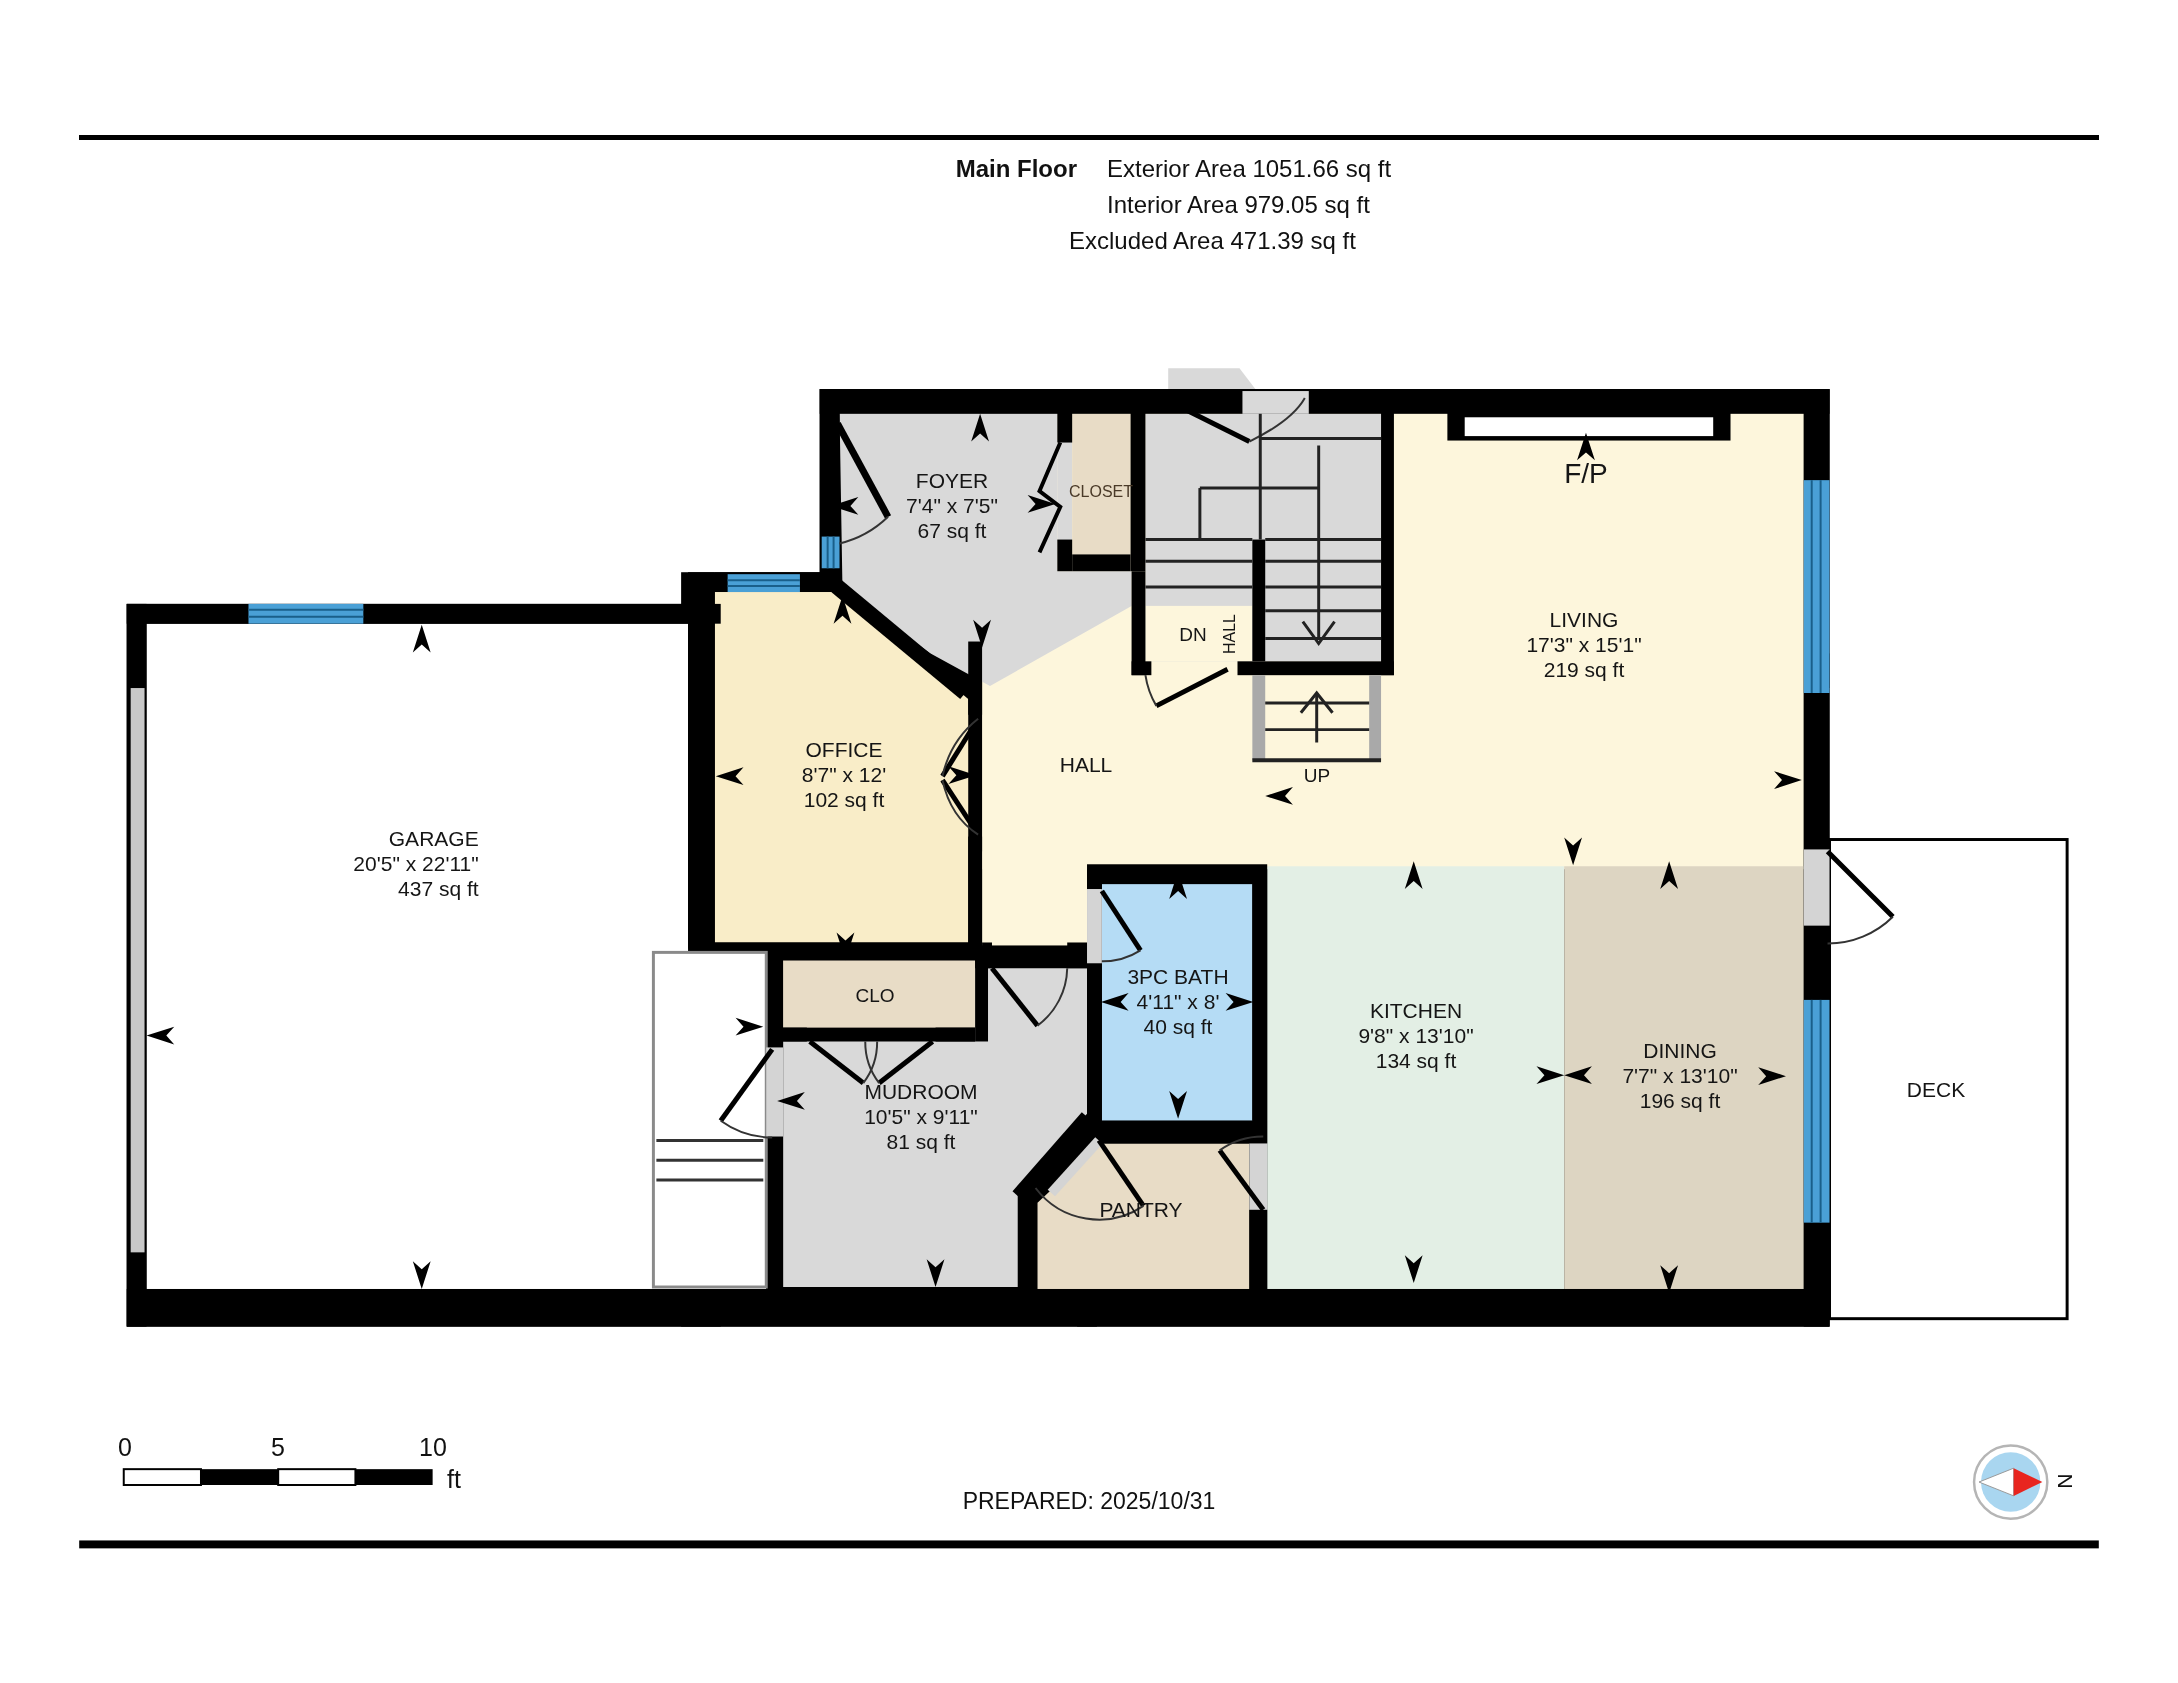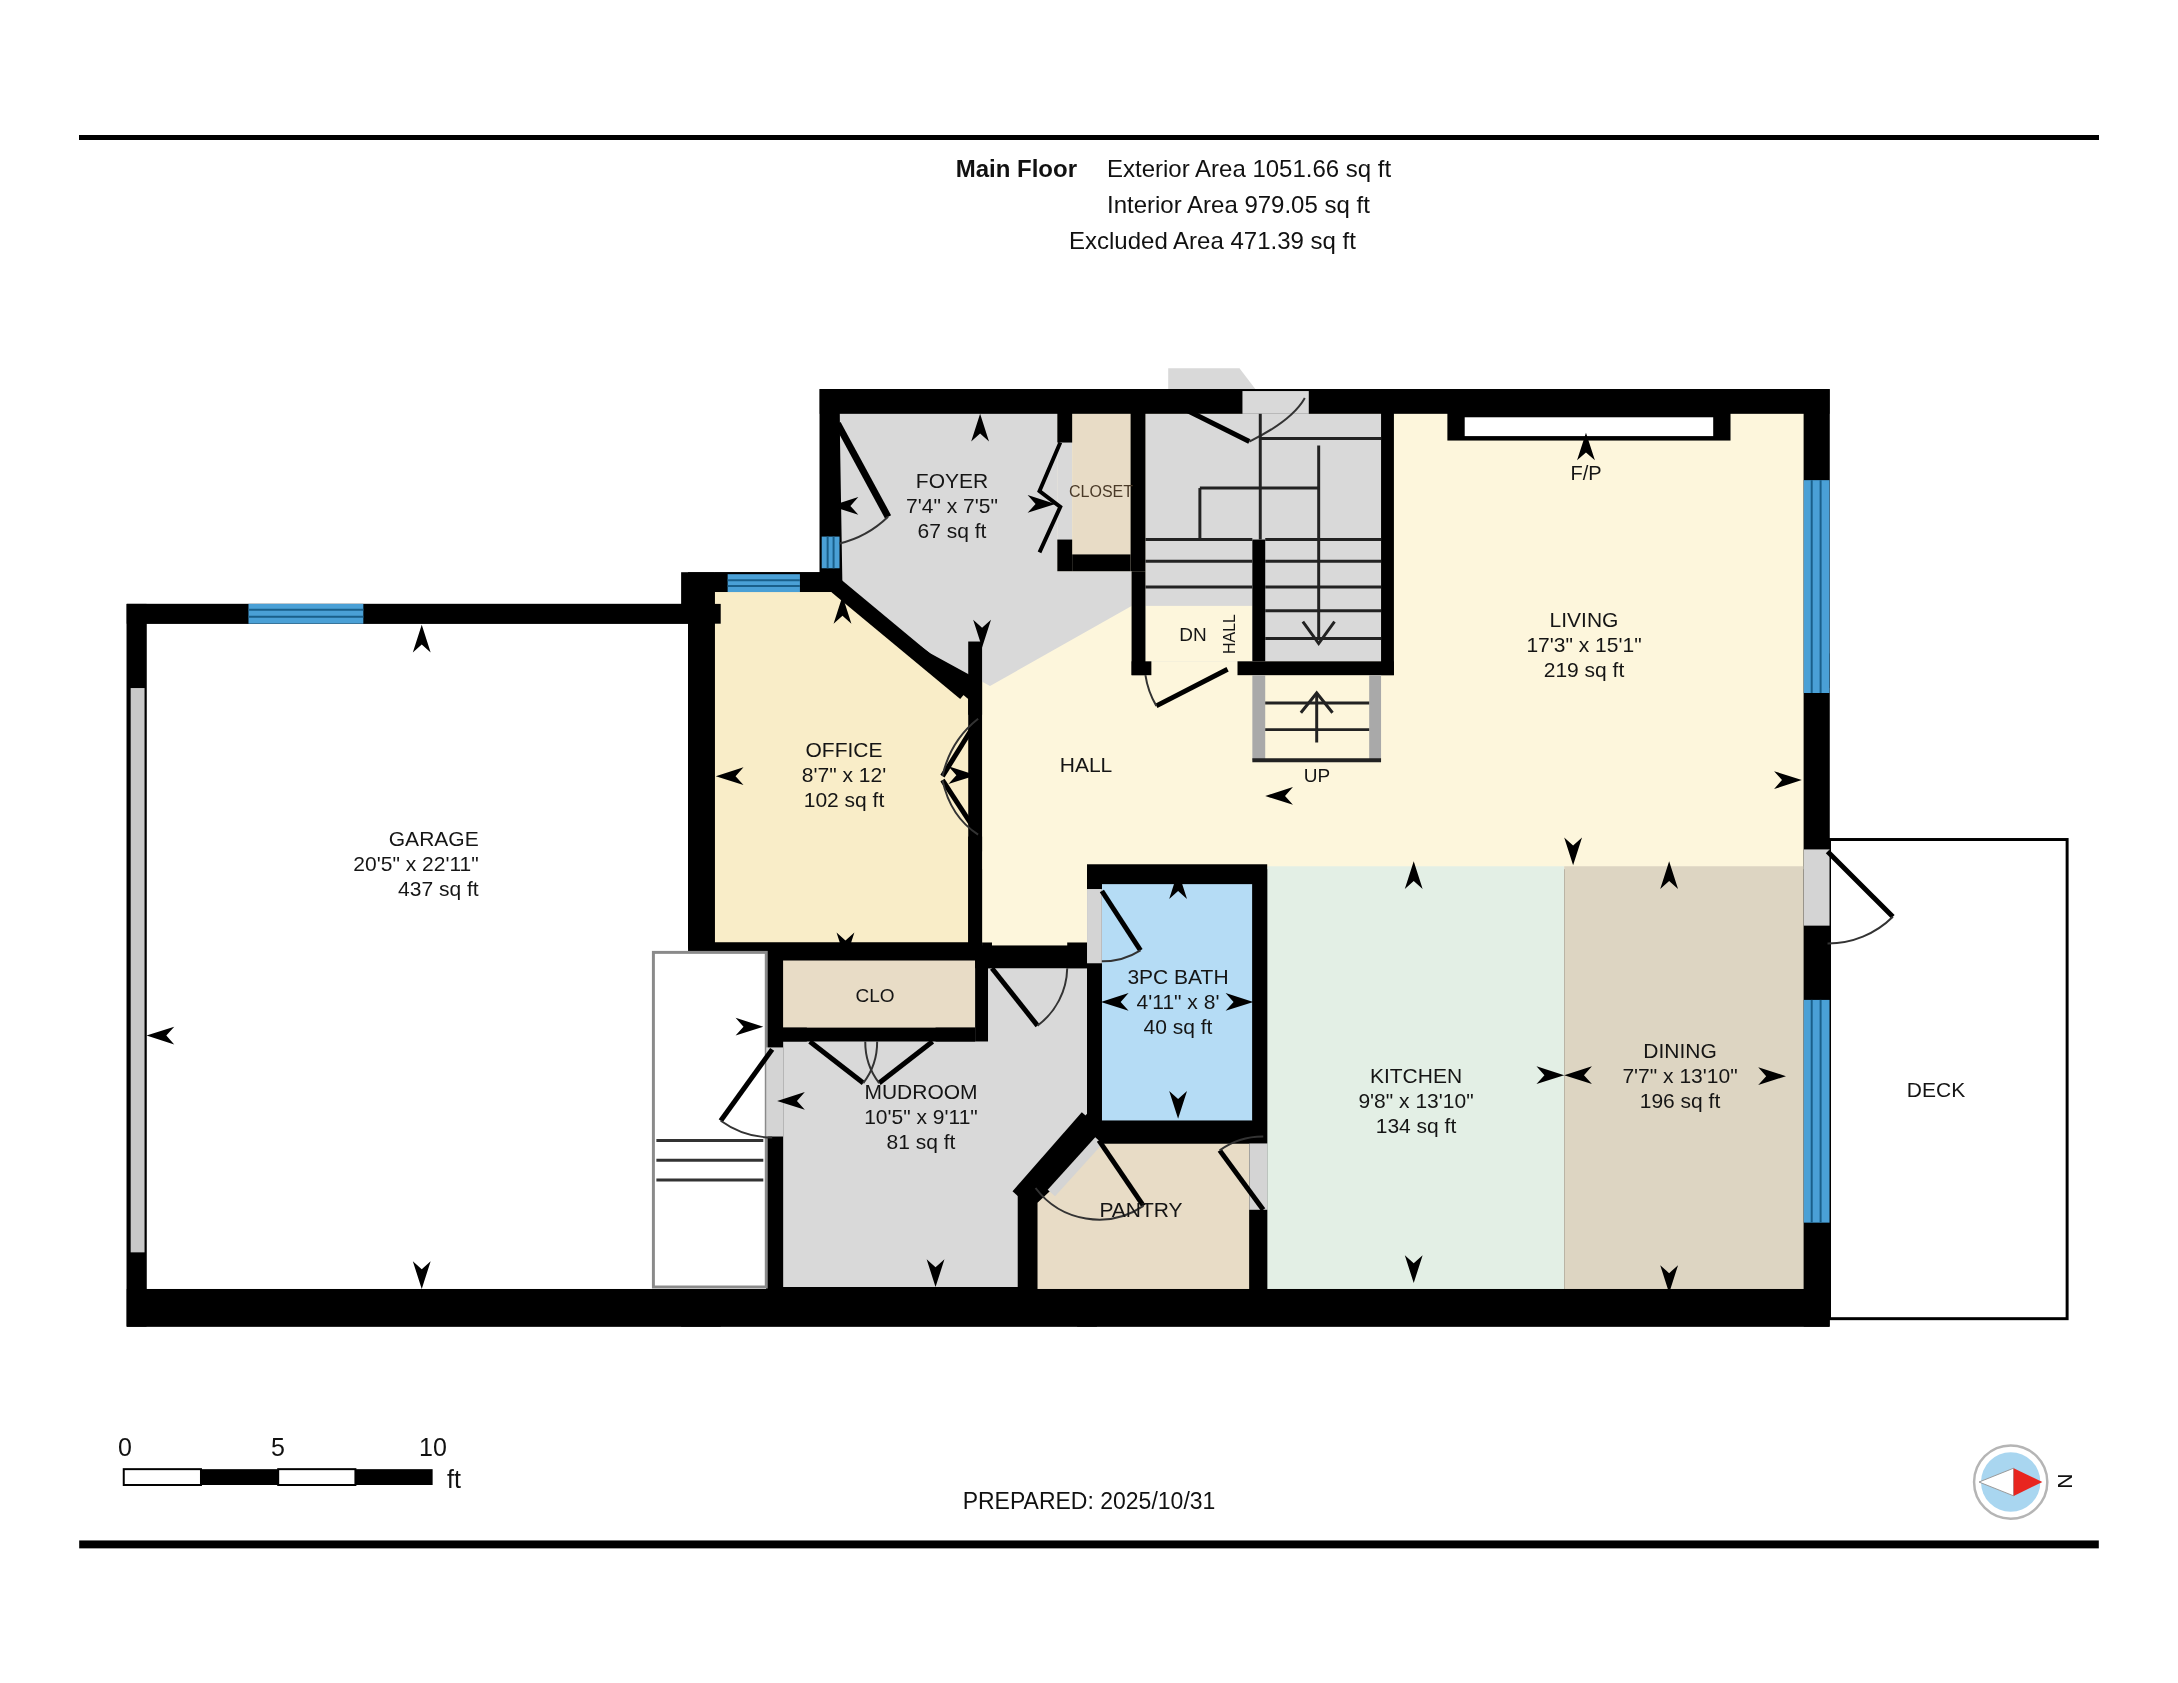--- a/index.html
+++ b/index.html
@@ -291,34 +291,34 @@
     <div>81 sq ft</div>
   </div>
   <div class="room-label" style="left:1178px;top:1001px;">
     <div>3PC BATH</div>
     <div>4'11" x 8'</div>
     <div>40 sq ft</div>
   </div>
   <div class="room-label" style="left:1141px;top:1209px;">
     <div>PANTRY</div>
   </div>
-  <div class="room-label" style="left:1416px;top:1100px;">
+  <div class="room-label" style="left:1416px;top:1035px;">
     <div>KITCHEN</div>
     <div>9'8" x 13'10"</div>
     <div>134 sq ft</div>
   </div>
   <div class="room-label" style="left:1680px;top:1075px;">
     <div>DINING</div>
     <div>7'7" x 13'10"</div>
     <div>196 sq ft</div>
   </div>
   <div class="room-label" style="left:1936px;top:1089px;">
     <div>DECK</div>
   </div>
-  <div class="room-label" style="left:1586px;top:473px;font-size:20px;">
+  <div class="room-label" style="left:1586px;top:473px;font-size:28px;">
     <div>F/P</div>
   </div>
 
   <div class="abs center scale-num" style="left:125px;top:1447px;">0</div>
   <div class="abs center scale-num" style="left:278px;top:1447px;">5</div>
   <div class="abs center scale-num" style="left:433px;top:1447px;">10</div>
   <div class="abs scale-num" style="left:447px;top:1467px;">ft</div>
 
   <div class="abs center prepared" style="left:1089px;top:1501px;">PREPARED: 2025/10/31</div>
   <div class="abs n-label" style="left:2065px;top:1481px;">N</div>

